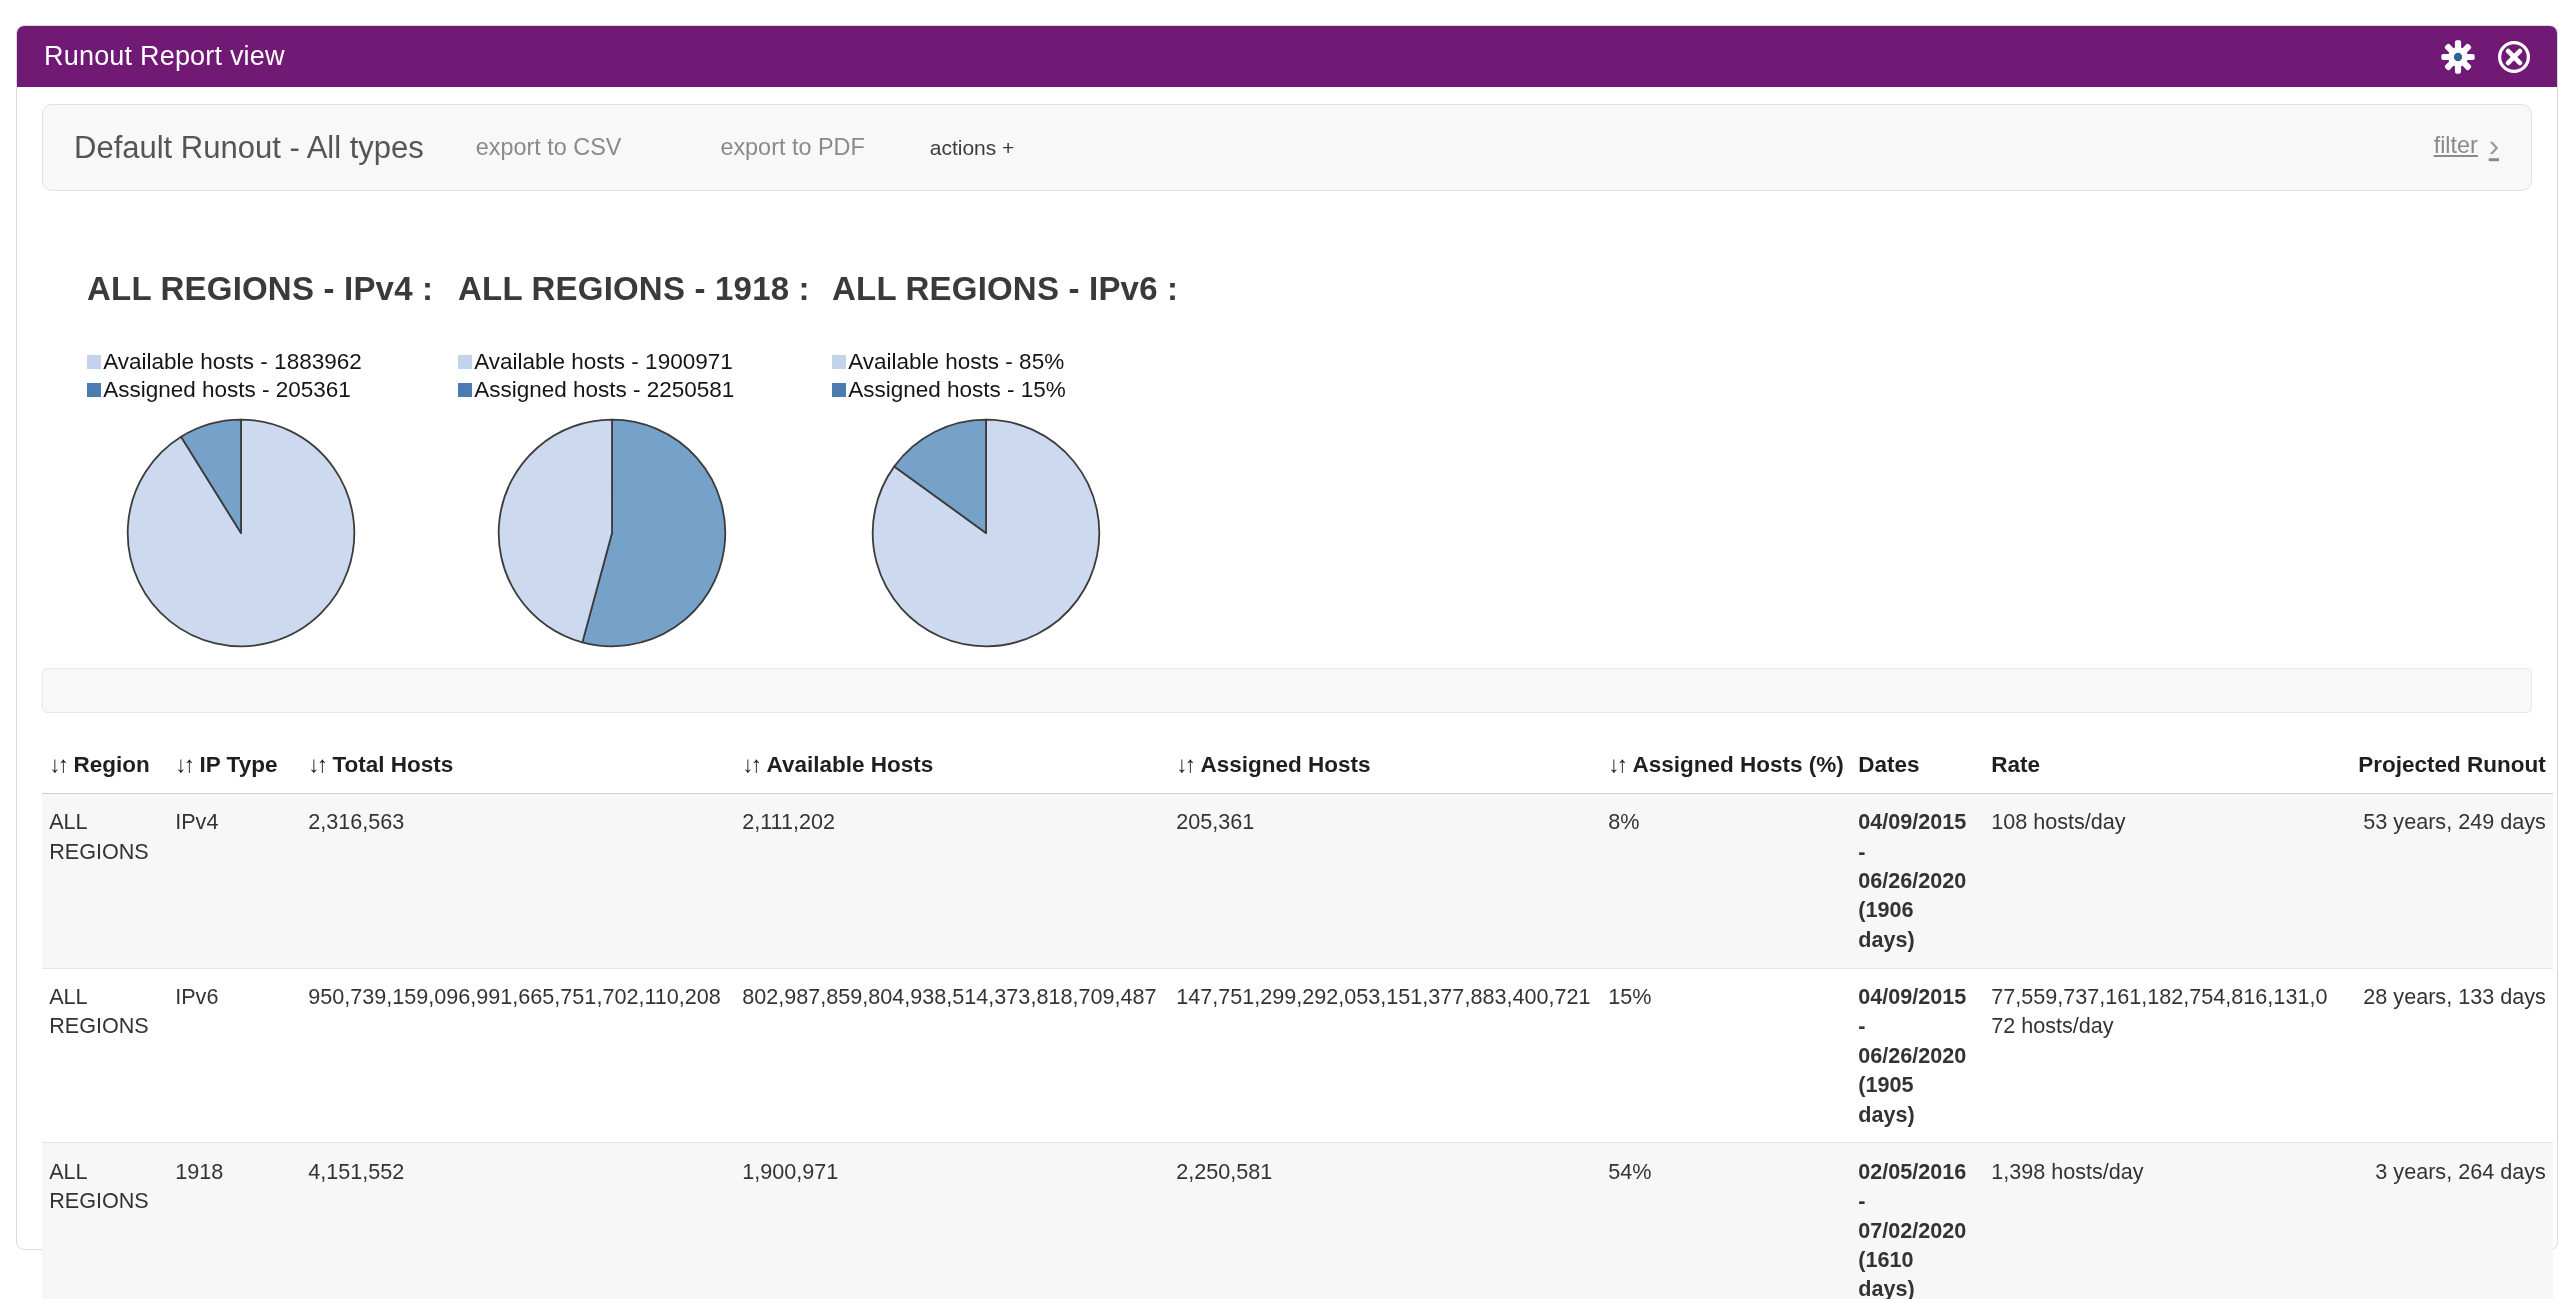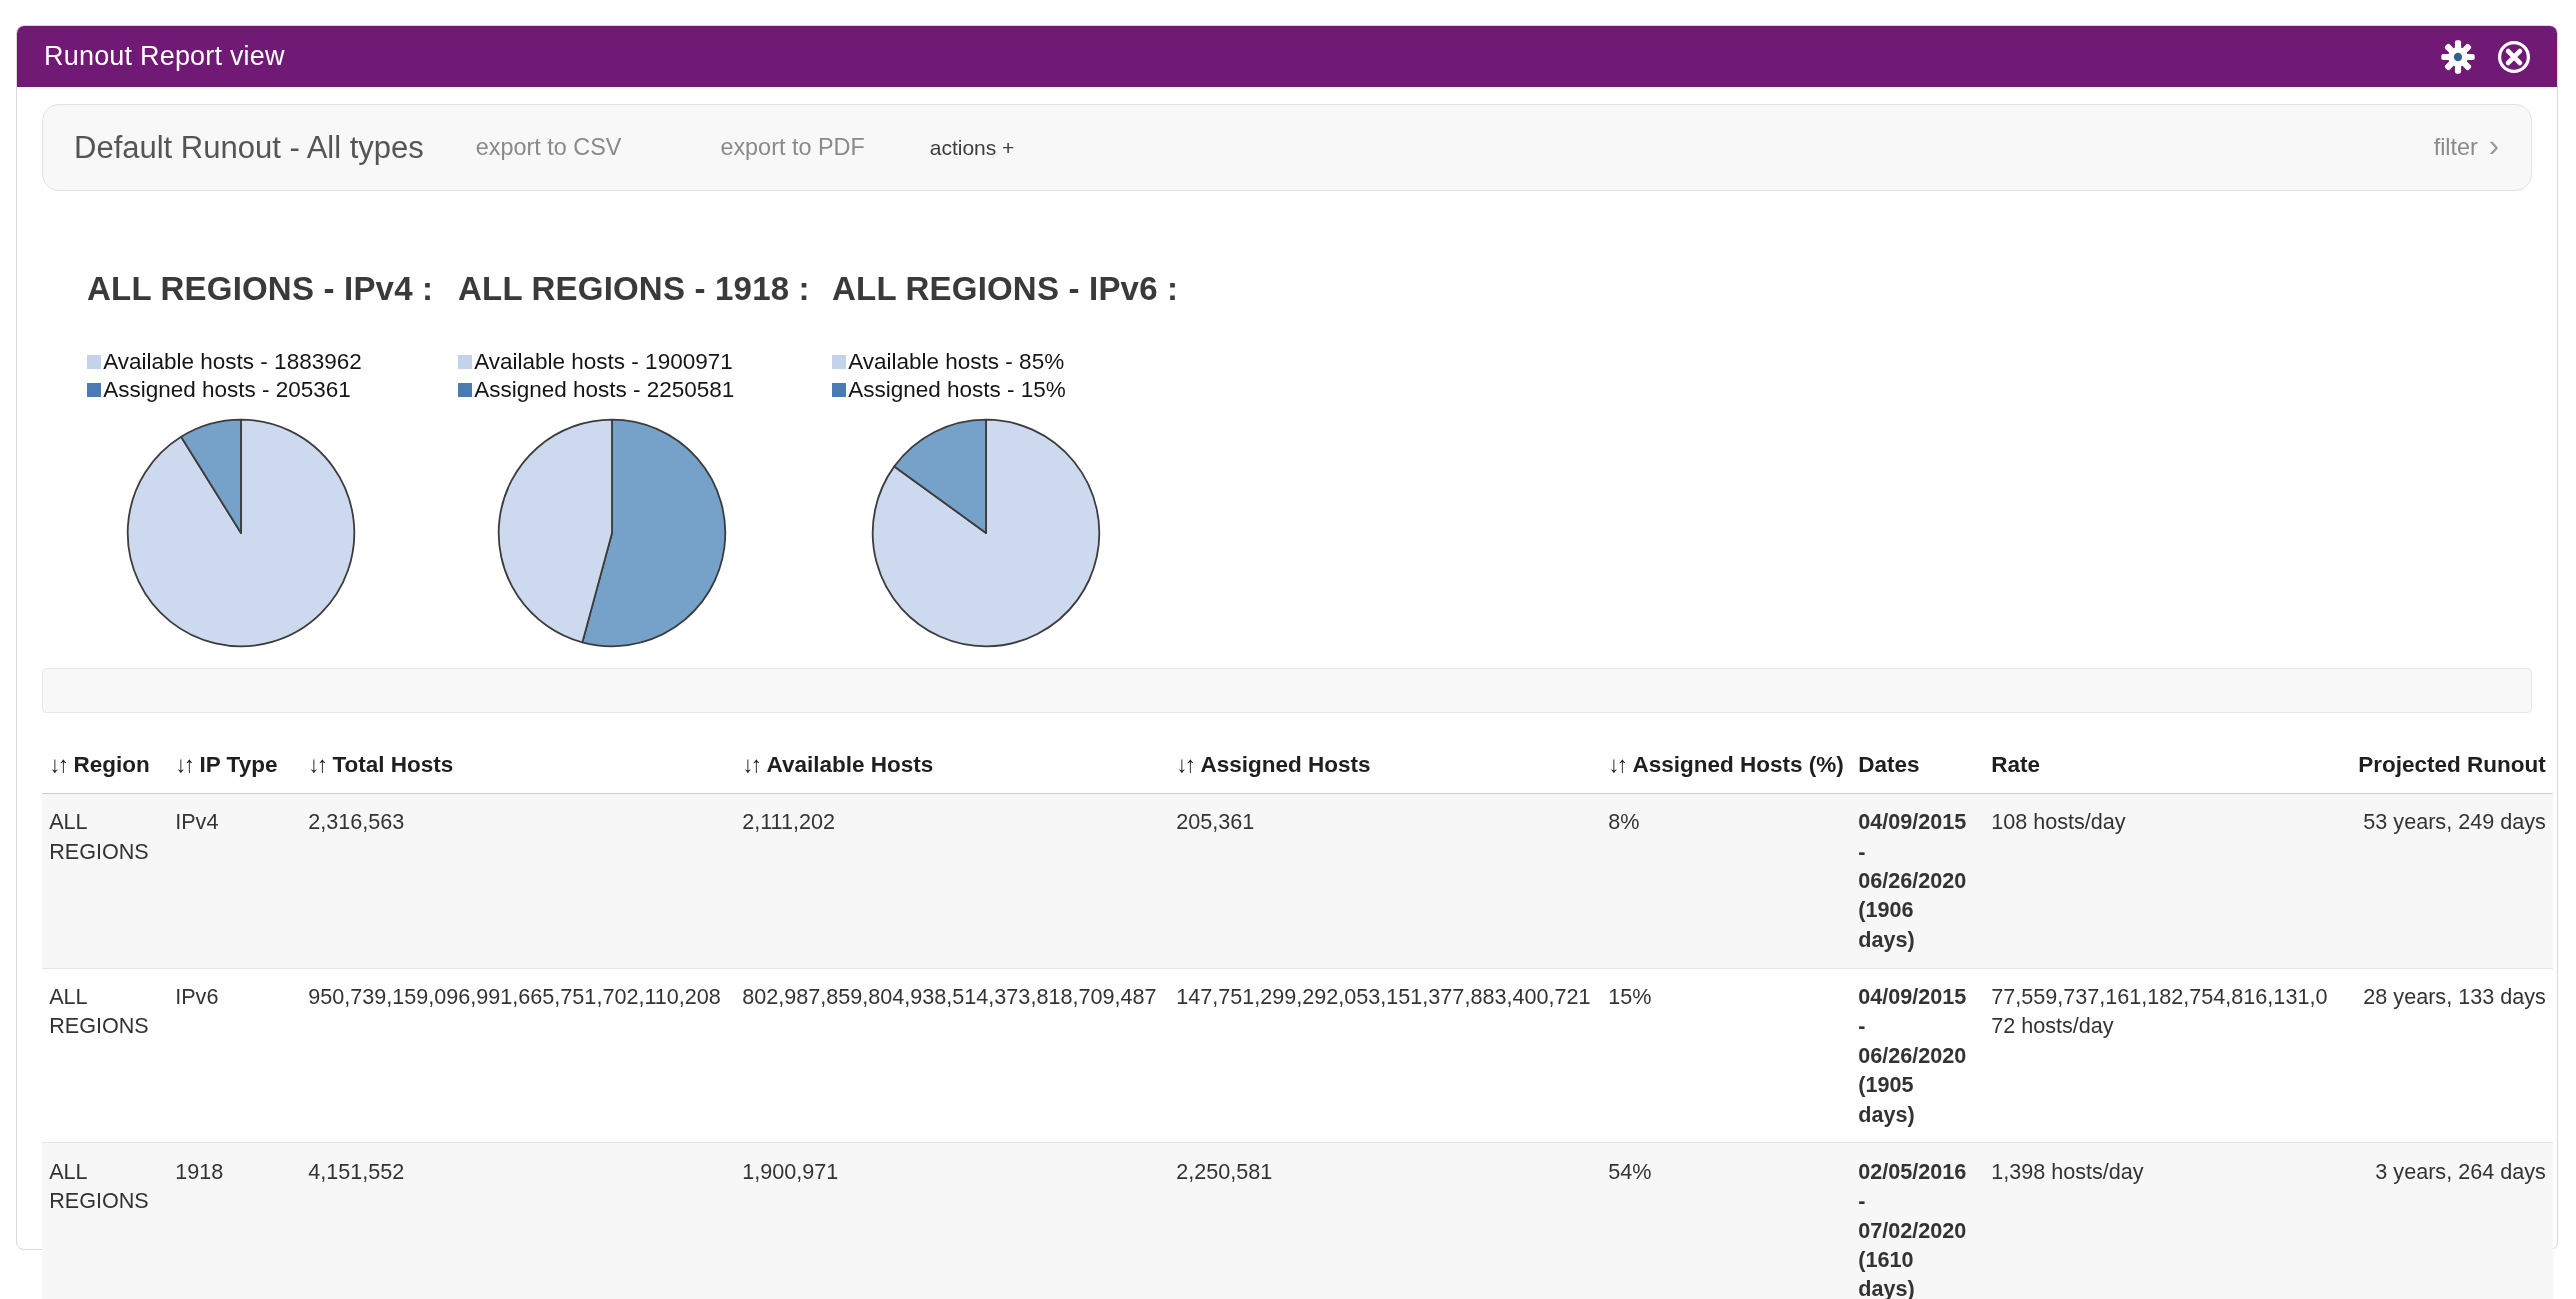--- a/index.html
+++ b/index.html
@@ -31,32 +31,32 @@
     color: #fff; font-size: 27px; letter-spacing: 0.2px;
   }
   .titlebar .spacer { flex: 1; }
   .tb-icon { width: 36px; height: 36px; margin-left: 20px; cursor: pointer; display: block; }
   
   .toolbar {
     margin: 17px 25px 0 25px;
     height: 87px;
     background: #f8f8f8;
     border: 0.9px solid #e2e2e2;
-    border-radius: 17px;
+    border-radius: 10px;
     display: flex; align-items: center;
     padding: 0 32px 0 31px;
   }
   .toolbar .report-title { font-size: 31px; color: #555; }
   .toolbar .link { font-size: 23.4px; color: #8a8a8a; cursor: pointer; }
   .toolbar .link.csv { margin-left: 52px; }
   .toolbar .link.pdf { margin-left: 99px; }
   .toolbar .actions { font-size: 21px; color: #3d3d3d; margin-left: 65px; cursor: pointer; }
   .toolbar .filter {
     margin-left: auto; font-size: 23.4px; color: #8a8a8a; cursor: pointer;
-    display: flex; align-items: center; gap: 10.8px;
+    display: flex; gap: 10.8px; text-decoration: underline;
   }
   .toolbar .filter .chev { font-size: 31px; line-height: 1; color: #9a9a9a; transform: translateY(-1.8px); }
   
   .charts-row {
     position: relative;
     height: 450px;
     margin-top: 18px;
   }
   .chart-group { position: absolute; top: 61px; width: 360px; }
   .chart-group .chart-title {

